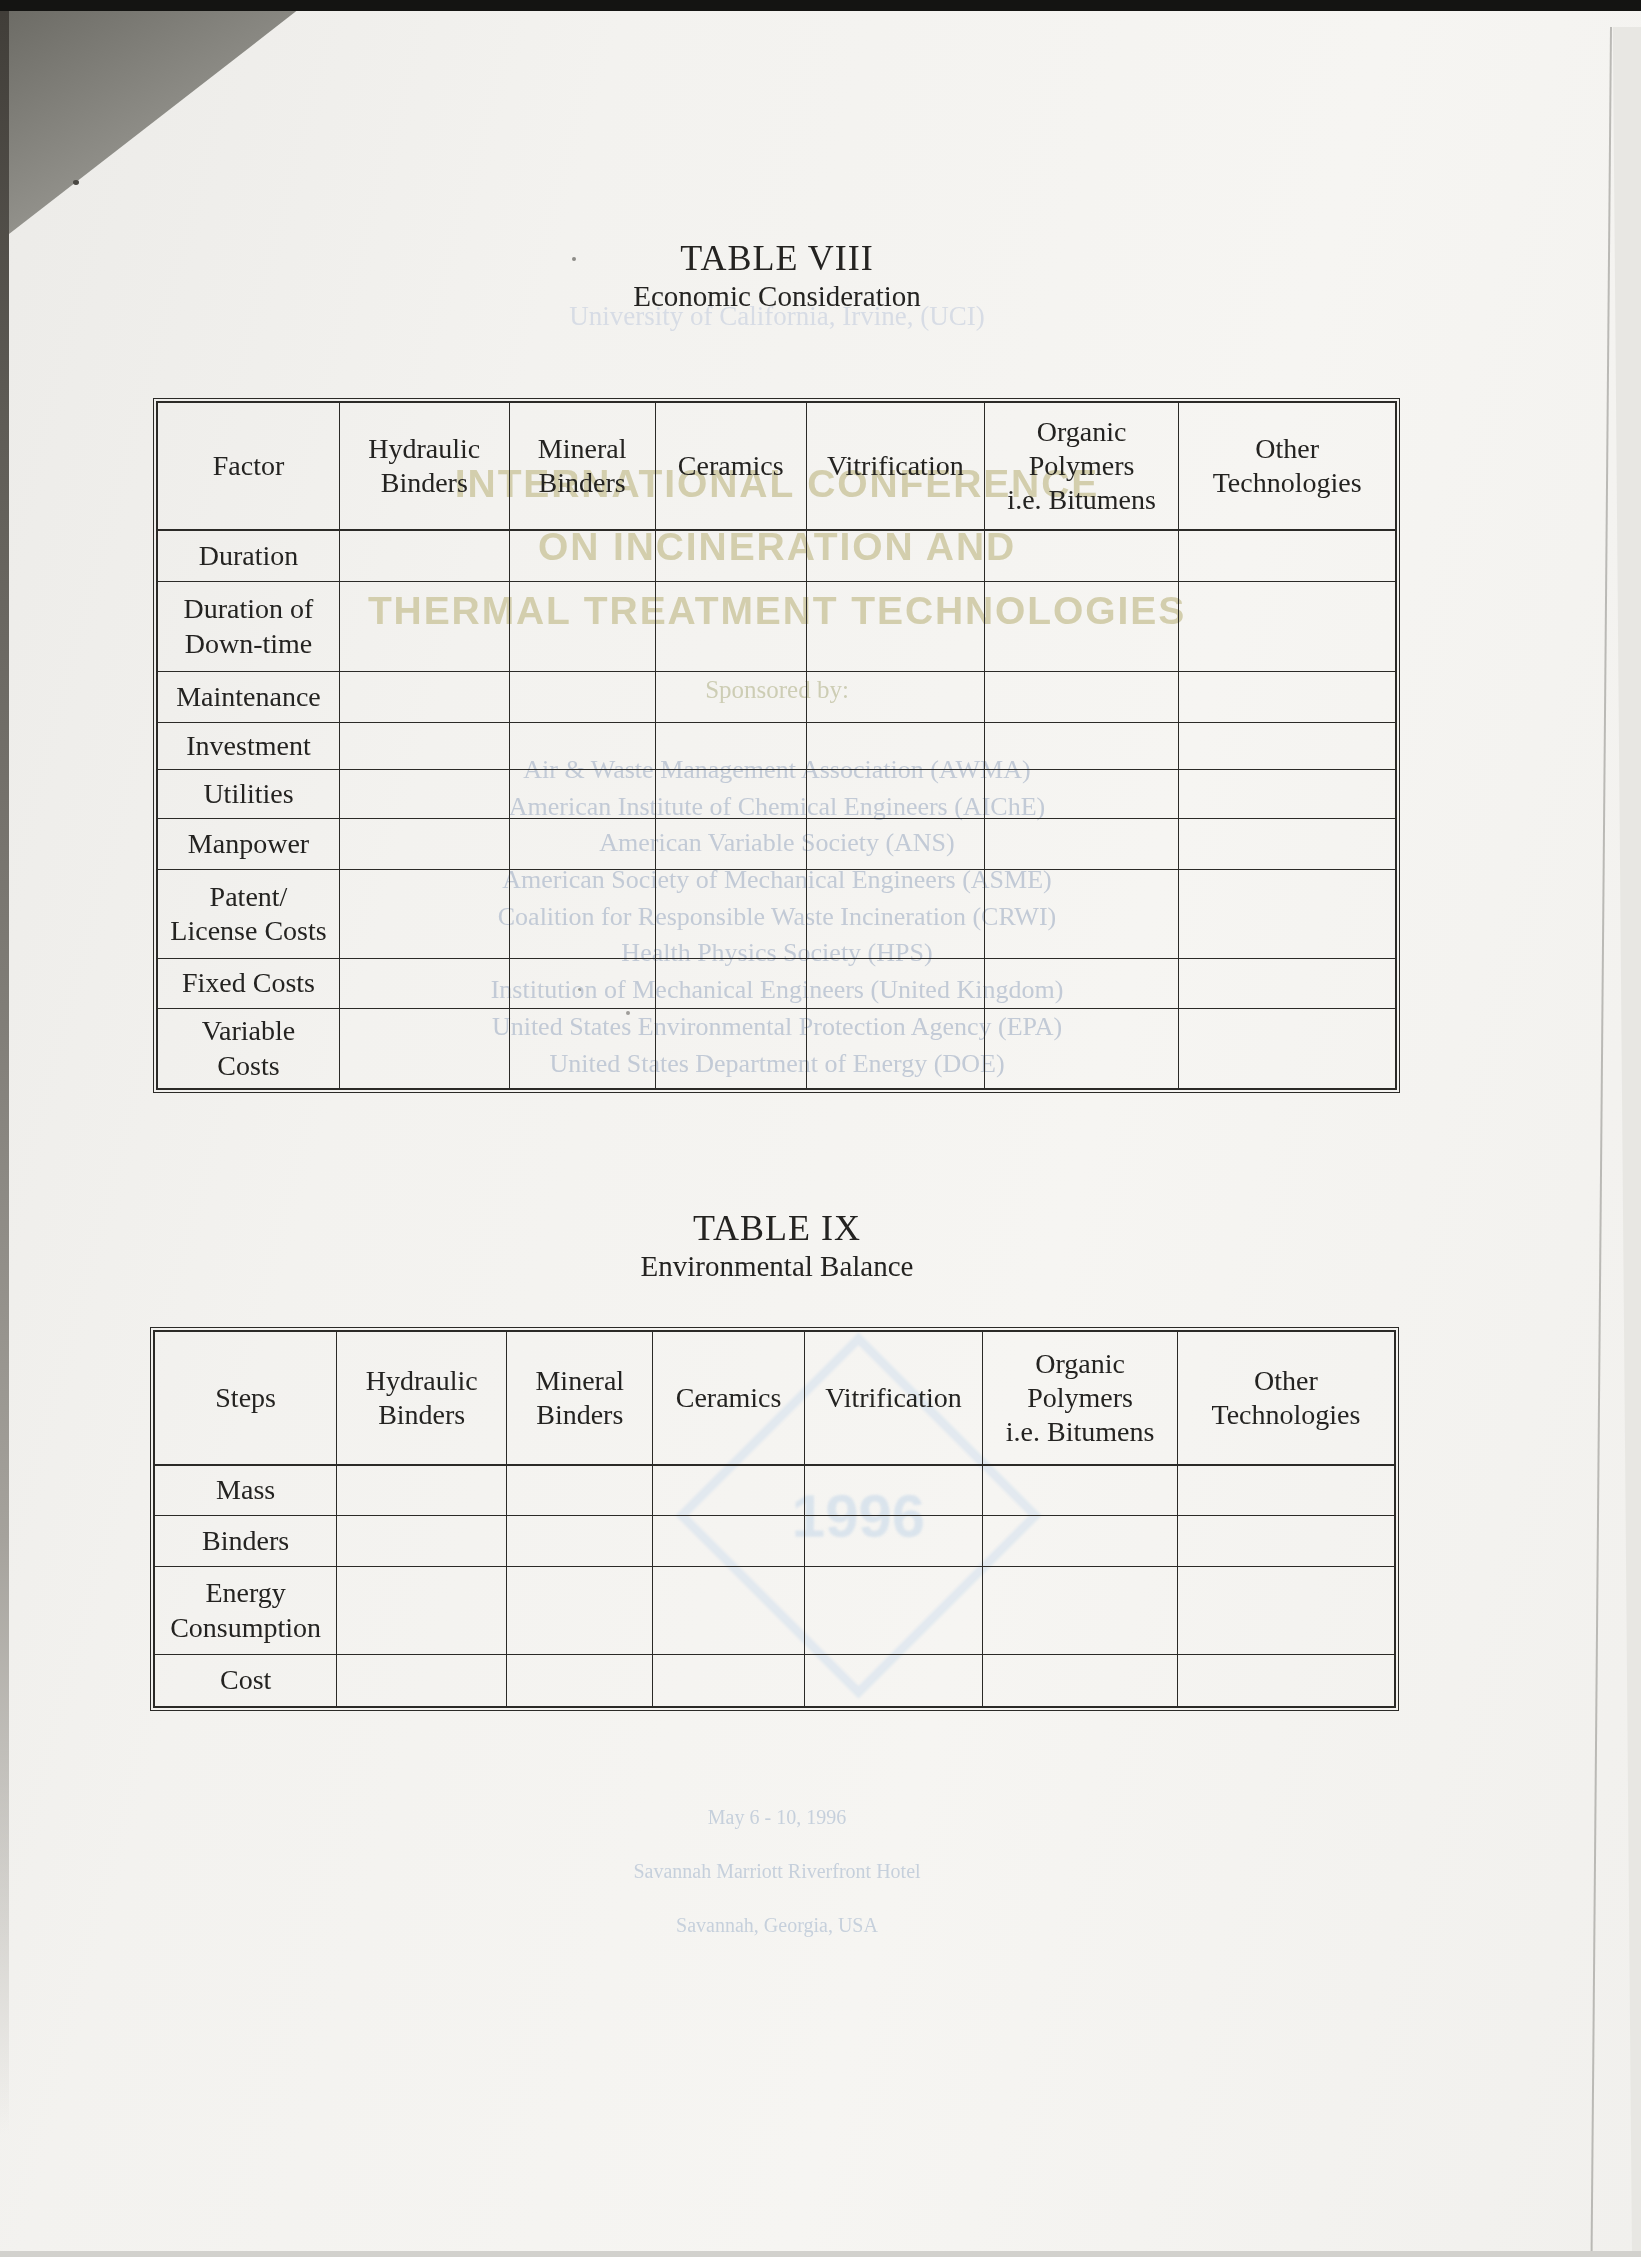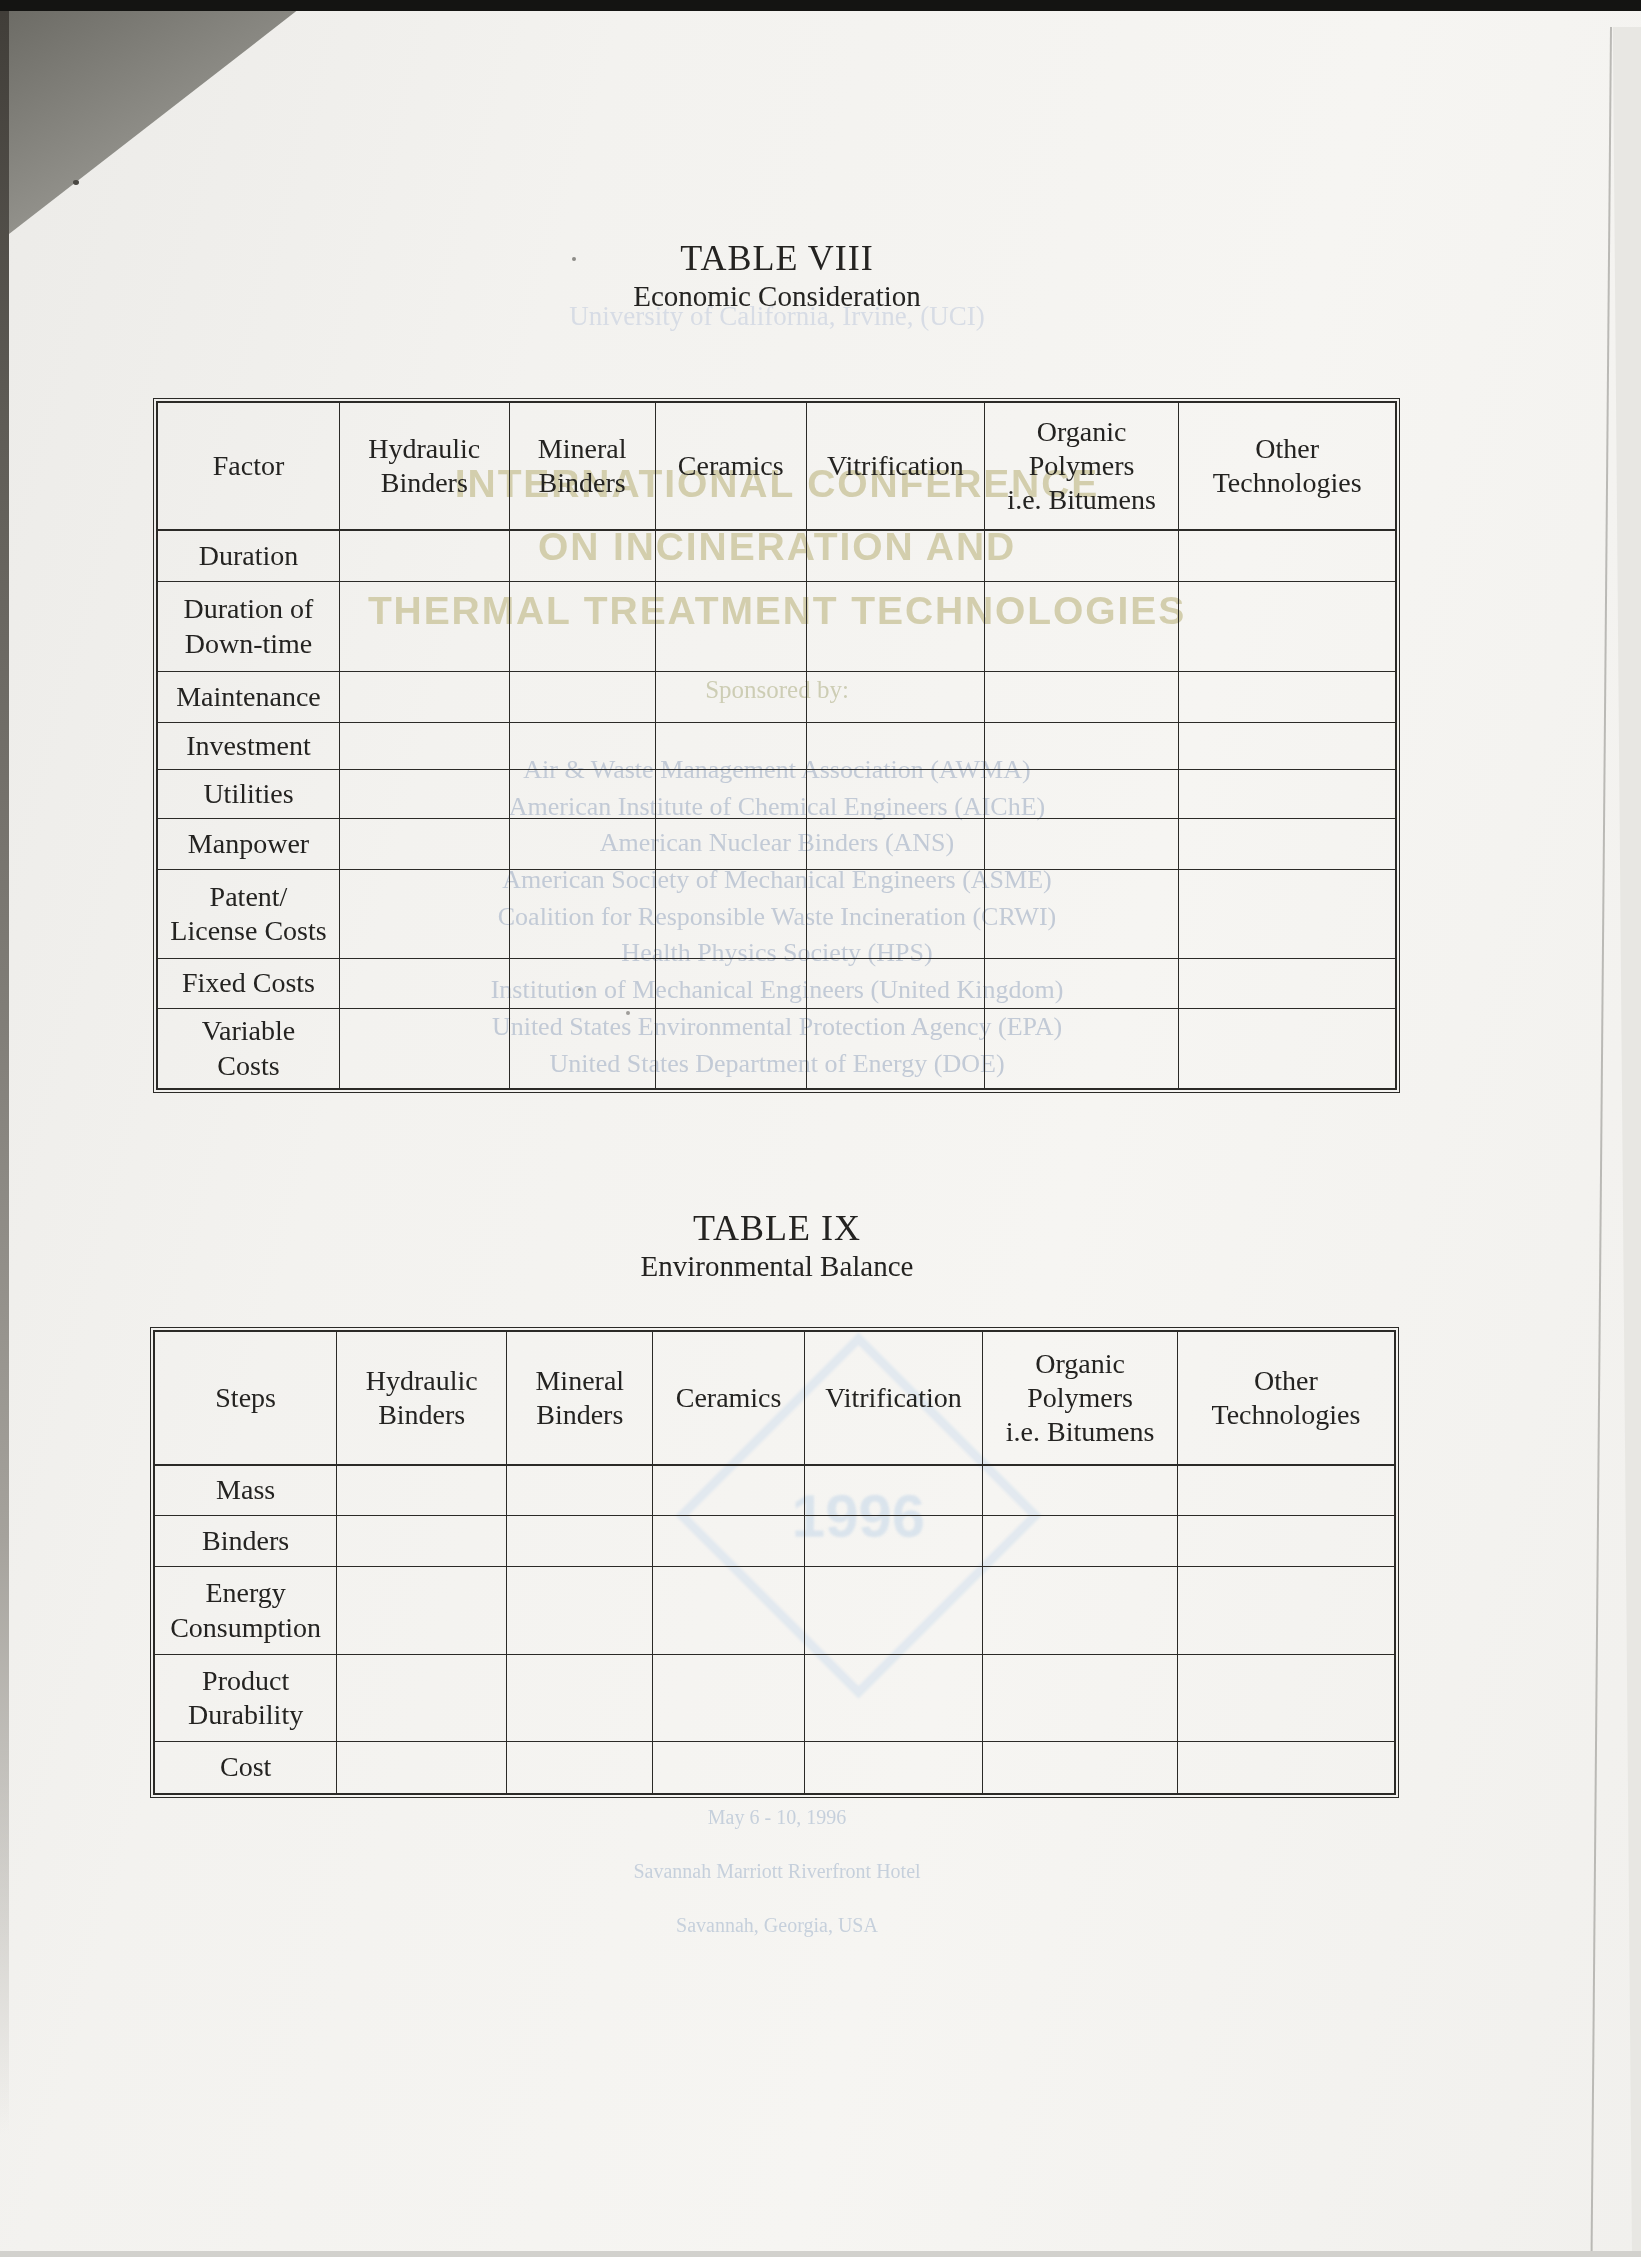--- a/index.html
+++ b/index.html
@@ -64,21 +64,21 @@
   <div class="speck" style="left:578px;top:988px;width:3.9px;height:2.9px;opacity:.55;"></div>
   <div class="speck" style="left:626px;top:1011px;width:3.9px;height:3.9px;opacity:.5;"></div>
 
   <div class="ghost g-univ">University of California, Irvine, (UCI)</div>
   <div class="ghost g-conf" style="top:462px;">INTERNATIONAL CONFERENCE</div>
   <div class="ghost g-conf" style="top:525px;">ON INCINERATION AND</div>
   <div class="ghost g-conf" style="top:589px;">THERMAL TREATMENT TECHNOLOGIES</div>
   <div class="ghost g-spon">Sponsored by:</div>
   <div class="ghost g-org" style="top:755px;">Air &amp; Waste Management Association (AWMA)</div>
   <div class="ghost g-org" style="top:792px;">American Institute of Chemical Engineers (AIChE)</div>
-  <div class="ghost g-org" style="top:828px;">American Nuclear Binders (ANS)</div>
+  <div class="ghost g-org" style="top:828px;">American Variable Society (ANS)</div>
   <div class="ghost g-org" style="top:865px;">American Society of Mechanical Engineers (ASME)</div>
   <div class="ghost g-org" style="top:902px;">Coalition for Responsible Waste Incineration (CRWI)</div>
   <div class="ghost g-org" style="top:938px;">Health Physics Society (HPS)</div>
   <div class="ghost g-org" style="top:975px;">Institution of Mechanical Engineers (United Kingdom)</div>
   <div class="ghost g-org" style="top:1012px;">United States Environmental Protection Agency (EPA)</div>
   <div class="ghost g-org" style="top:1049px;">United States Department of Energy (DOE)</div>
   <div class="g-diamond">
     <div class="g-diamond-inner">1996</div>
   </div>
   <div class="ghost g-event" style="top:1806px;">May 6 - 10, 1996</div>
@@ -256,30 +256,20 @@
       <tr style="height:88px;">
         <th>Energy
 Consumption</th>
         <td></td>
             <td></td>
             <td></td>
             <td></td>
             <td></td>
             <td></td>
       </tr>
-      <tr style="height:87px;">
-        <th>Product
-Durability</th>
-        <td></td>
-            <td></td>
-            <td></td>
-            <td></td>
-            <td></td>
-            <td></td>
-      </tr>
       <tr style="height:52px;">
         <th>Cost</th>
         <td></td>
             <td></td>
             <td></td>
             <td></td>
             <td></td>
             <td></td>
       </tr>
     </tbody>

